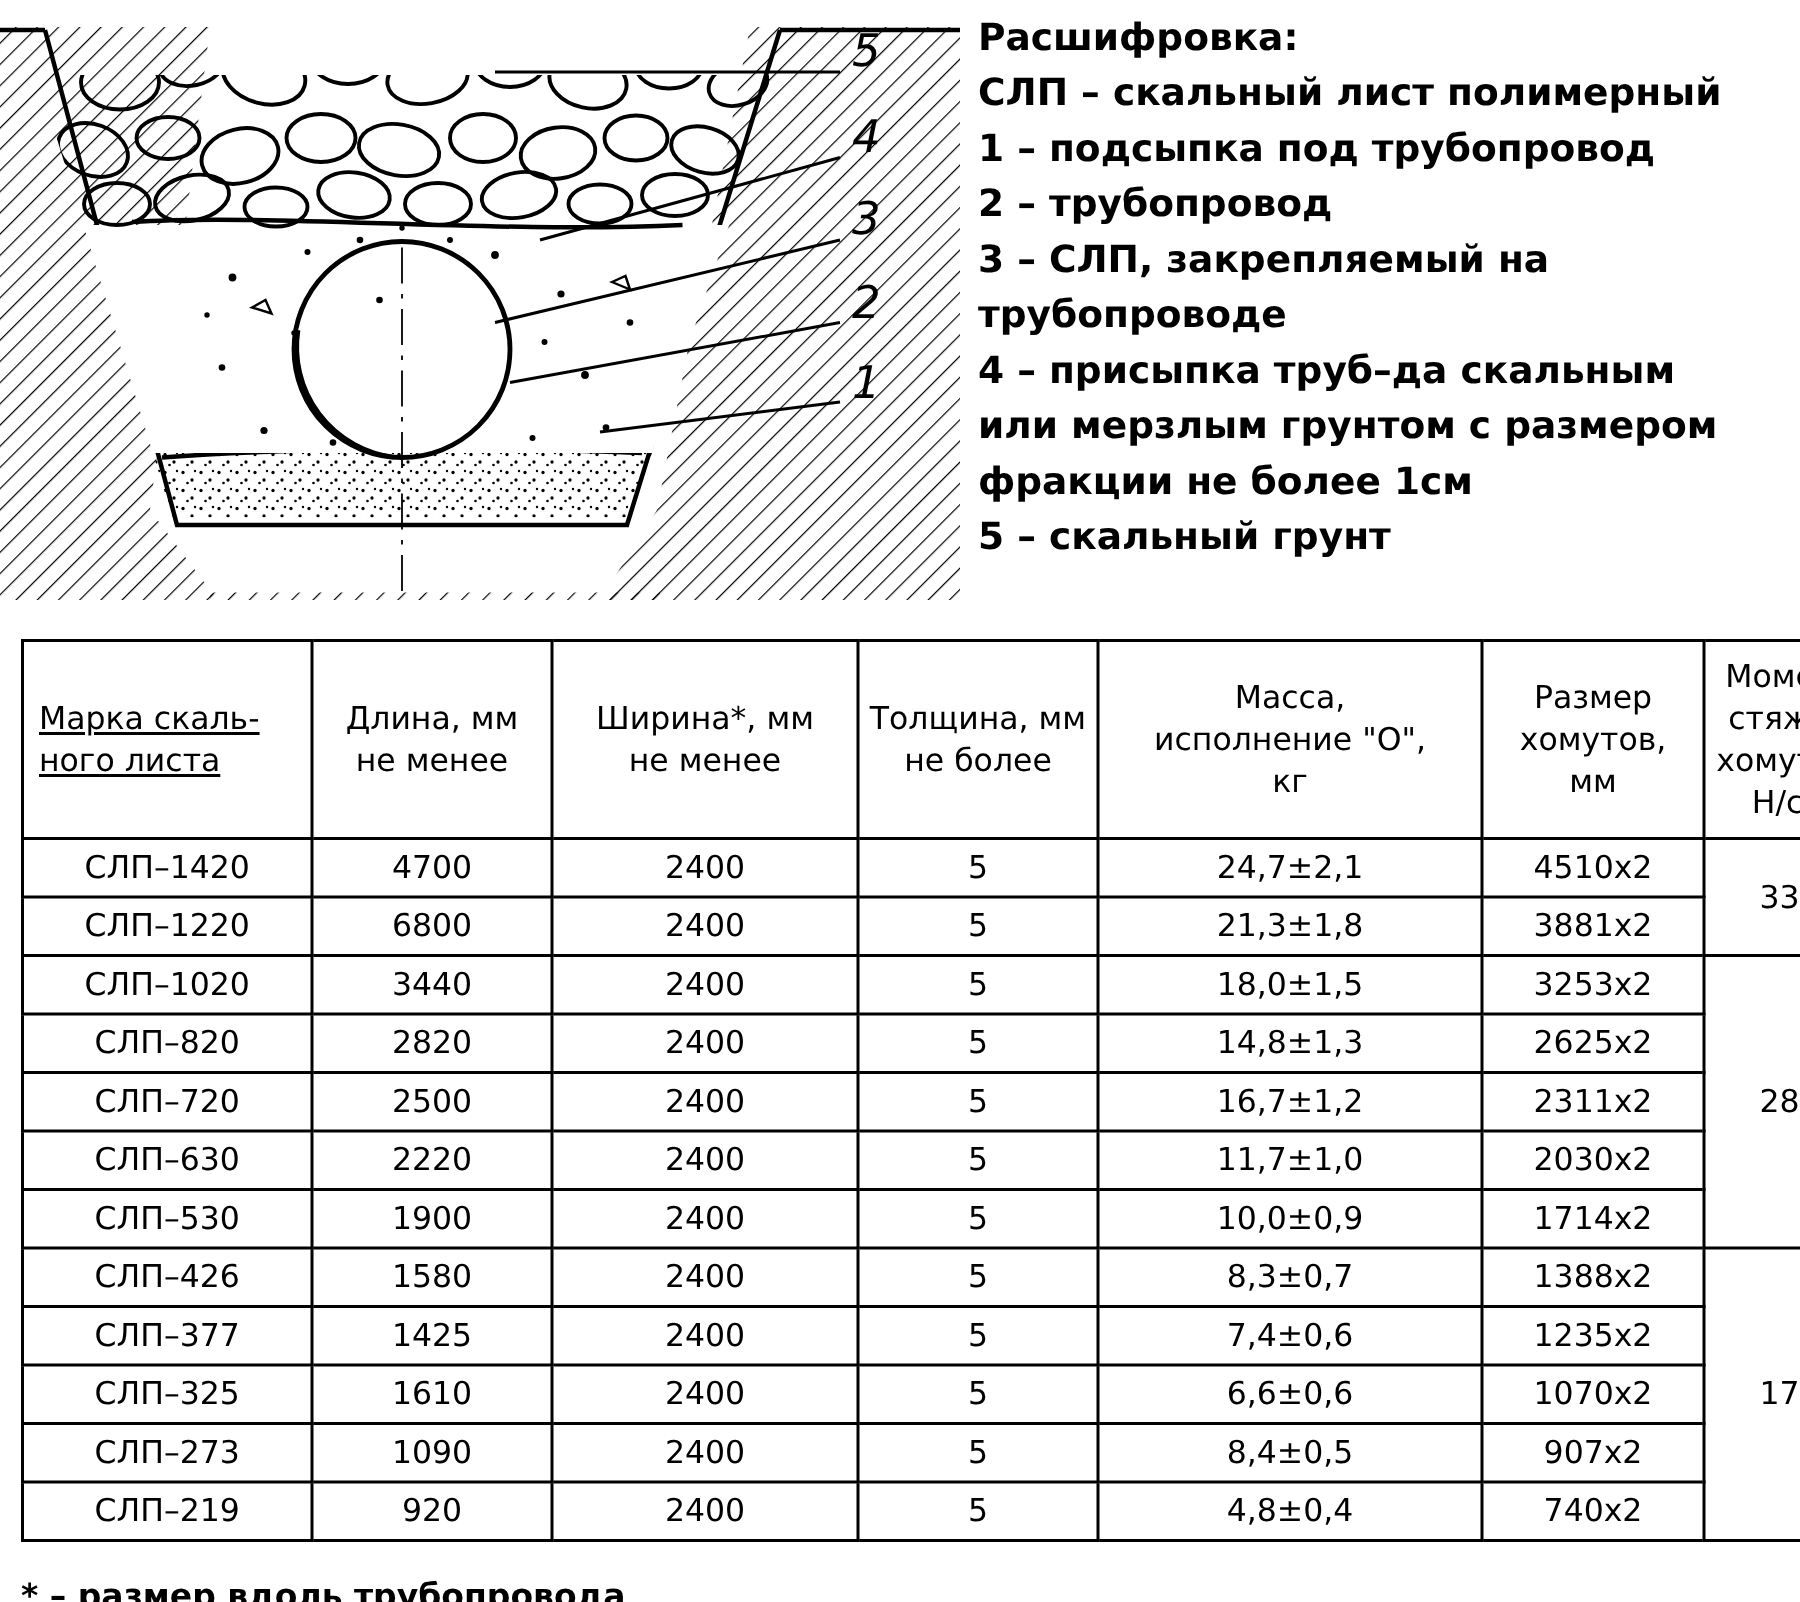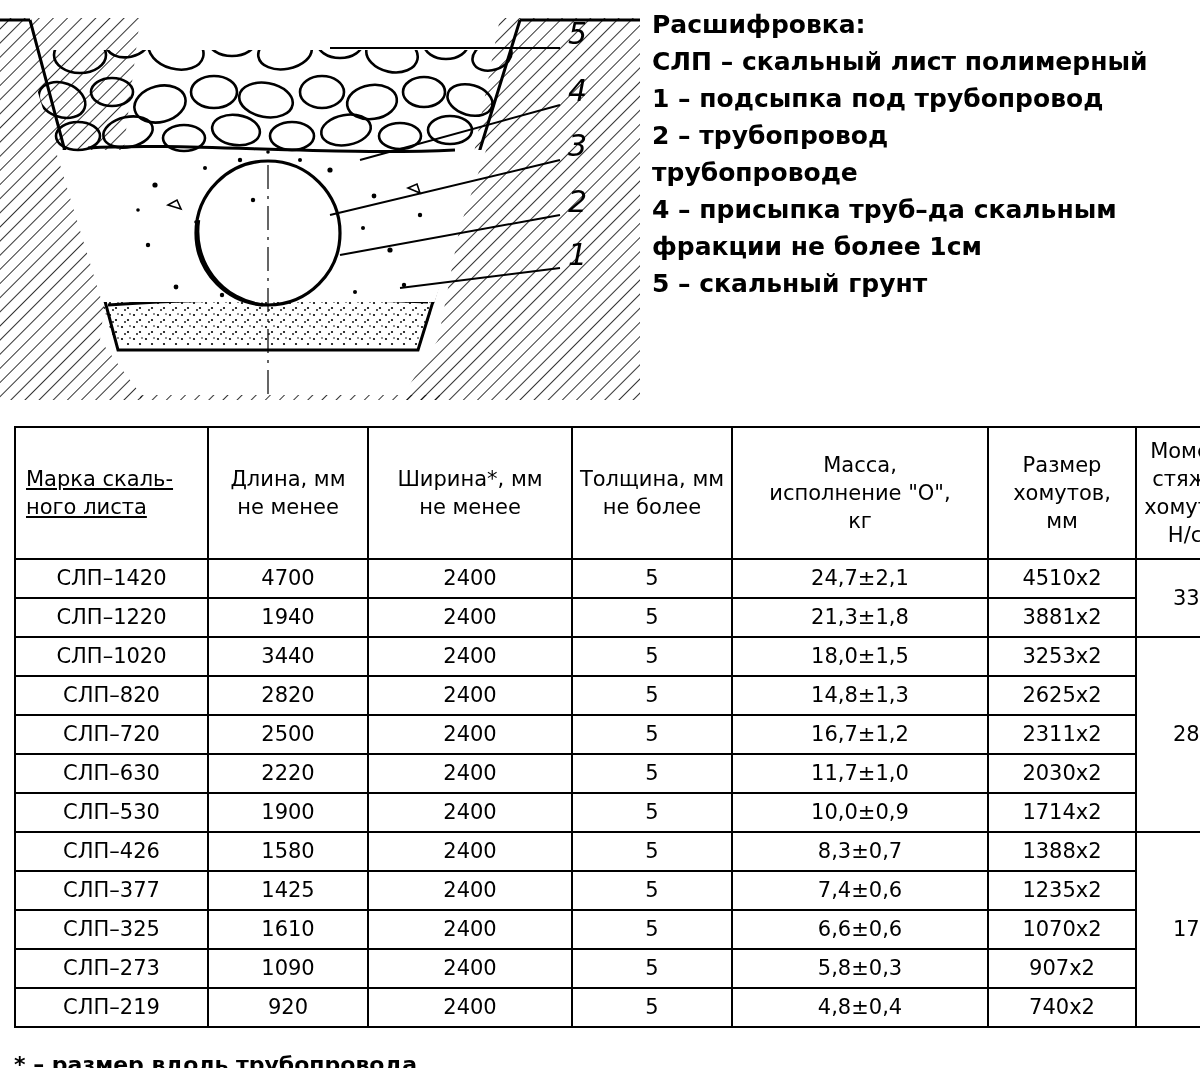--- a/index.html
+++ b/index.html
@@ -218,22 +218,24 @@
         <text x="568" y="265">1</text>
       </g>
     </svg>
   </div>
 
   <div class="legend">
     <div class="legend-line">Расшифровка:</div>
     <div class="legend-line">СЛП – скальный лист полимерный</div>
     <div class="legend-line">1 – подсыпка под трубопровод</div>
     <div class="legend-line">2 – трубопровод</div>
+    <div class="legend-line">3 – СЛП, закрепляемый на</div>
     <div class="legend-line">трубопроводе</div>
     <div class="legend-line">4 – присыпка труб–да скальным</div>
+    <div class="legend-line">или мерзлым грунтом с размером</div>
     <div class="legend-line">фракции не более 1см</div>
     <div class="legend-line">5 – скальный грунт</div>
   </div>
 </div>
 
 <div class="table-wrap">
   <table class="spec">
     <thead>
       <tr>
         <th class="c0 th-left">
@@ -275,21 +277,21 @@
           <td class="c0">СЛП–1420</td>
           <td class="c1">4700</td>
           <td class="c2">2400</td>
           <td class="c3">5</td>
           <td class="c4">24,7±2,1</td>
           <td class="c5">4510х2</td>
           <td class="c6" rowspan="2">330</td>
         </tr>
         <tr>
           <td class="c0">СЛП–1220</td>
-          <td class="c1">1940</td>
+          <td class="c1">6800</td>
           <td class="c2">2400</td>
           <td class="c3">5</td>
           <td class="c4">21,3±1,8</td>
           <td class="c5">3881х2</td>
         </tr>
         <tr>
           <td class="c0">СЛП–1020</td>
           <td class="c1">3440</td>
           <td class="c2">2400</td>
           <td class="c3">5</td>
@@ -352,21 +354,21 @@
           <td class="c2">2400</td>
           <td class="c3">5</td>
           <td class="c4">6,6±0,6</td>
           <td class="c5">1070х2</td>
         </tr>
         <tr>
           <td class="c0">СЛП–273</td>
           <td class="c1">1090</td>
           <td class="c2">2400</td>
           <td class="c3">5</td>
-          <td class="c4">5,8±0,3</td>
+          <td class="c4">8,4±0,5</td>
           <td class="c5">907х2</td>
         </tr>
         <tr>
           <td class="c0">СЛП–219</td>
           <td class="c1">920</td>
           <td class="c2">2400</td>
           <td class="c3">5</td>
           <td class="c4">4,8±0,4</td>
           <td class="c5">740х2</td>
         </tr>

